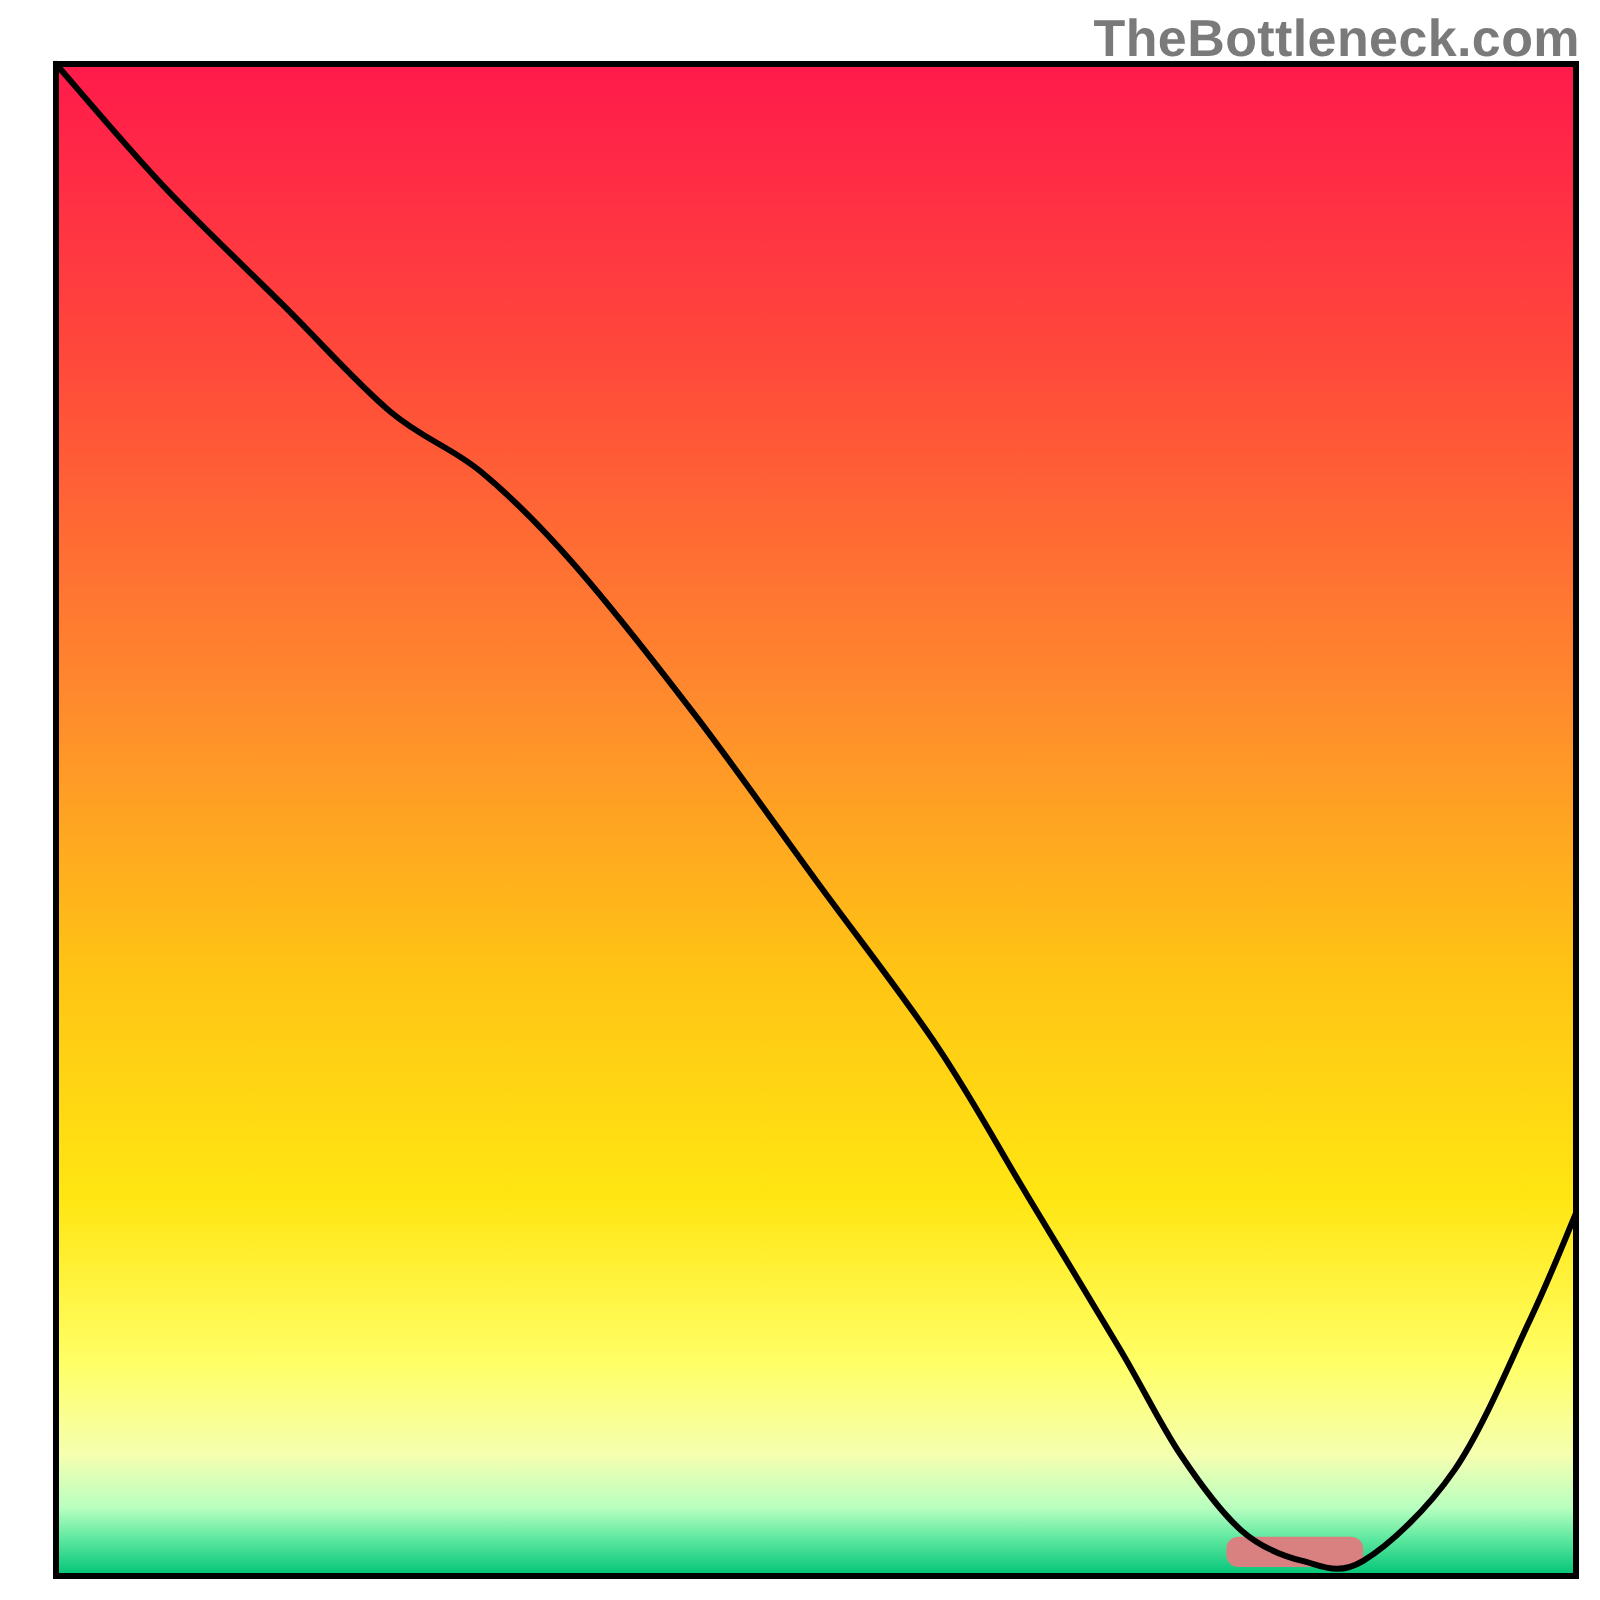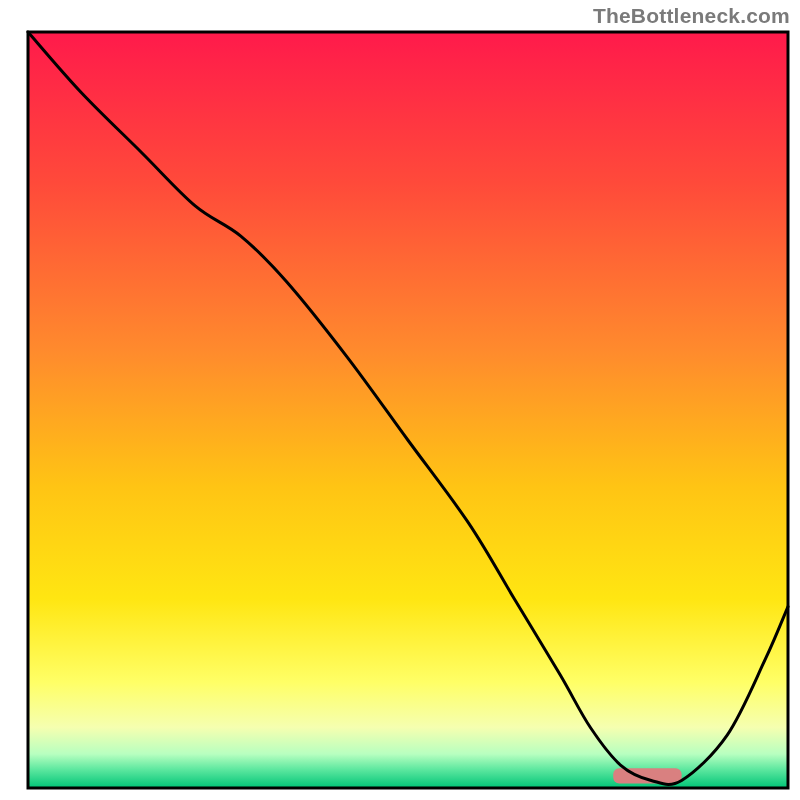--- a/index.html
+++ b/index.html
@@ -13,21 +13,21 @@
   .chart-container {
     position: relative;
     width: 800px;
     height: 800px;
   }
   .watermark {
     position: absolute;
     top: 4px;
     right: 10px;
     font-family: Arial, Helvetica, sans-serif;
-    font-size: 21px;
+    font-size: 26px;
     font-weight: 600;
     color: #7a7a7a;
     letter-spacing: 0.2px;
     user-select: none;
   }
   svg {
     display: block;
   }
 </style>
 </head>

